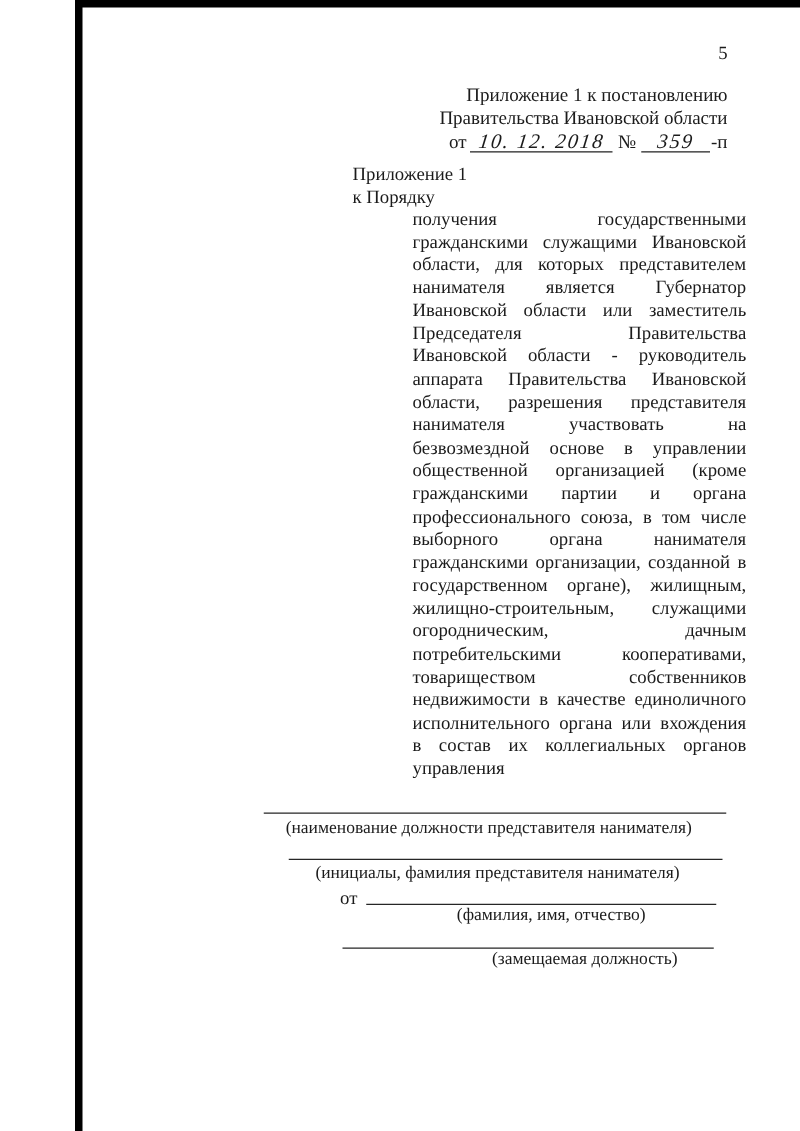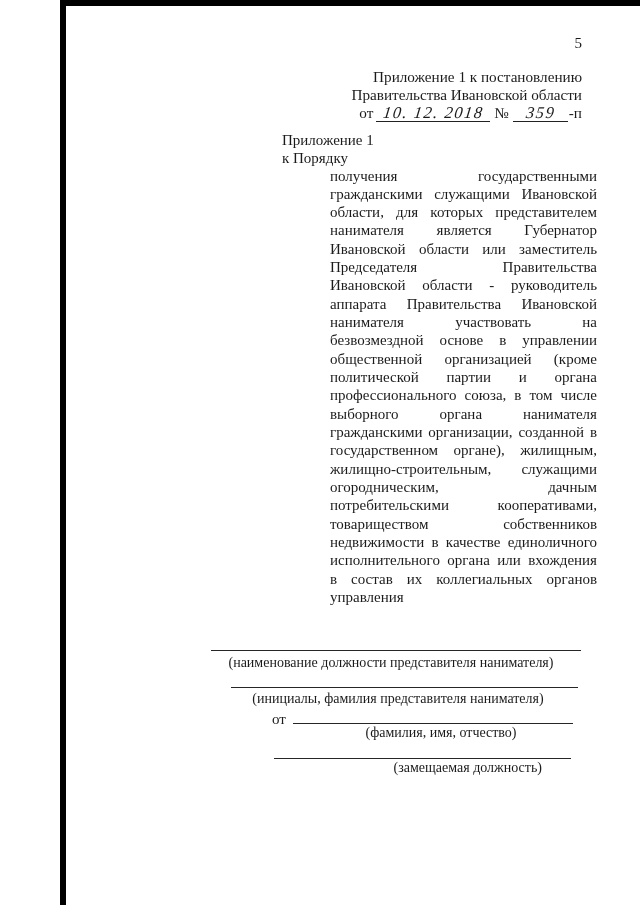--- a/index.html
+++ b/index.html
@@ -144,24 +144,25 @@
 
   <div class="body-par">
       <div class="jline">получения государственными</div>
       <div class="jline">гражданскими служащими Ивановской</div>
       <div class="jline">области, для которых представителем</div>
       <div class="jline">нанимателя является Губернатор</div>
       <div class="jline">Ивановской области или заместитель</div>
       <div class="jline">Председателя Правительства</div>
       <div class="jline">Ивановской области - руководитель</div>
       <div class="jline">аппарата Правительства Ивановской</div>
+      <div class="jline">области, разрешения представителя</div>
       <div class="jline">нанимателя участвовать на</div>
       <div class="jline">безвозмездной основе в управлении</div>
       <div class="jline">общественной организацией (кроме</div>
-      <div class="jline">политической партии и органа</div>
+      <div class="jline">гражданскими партии и органа</div>
       <div class="jline">профессионального союза, в том числе</div>
       <div class="jline">выборного органа нанимателя</div>
       <div class="jline">гражданскими организации, созданной в</div>
       <div class="jline">государственном органе), жилищным,</div>
       <div class="jline">жилищно-строительным, служащими</div>
       <div class="jline">огородническим, дачным</div>
       <div class="jline">потребительскими кооперативами,</div>
       <div class="jline">товариществом собственников</div>
       <div class="jline">недвижимости в качестве единоличного</div>
       <div class="jline">исполнительного органа или вхождения</div>

